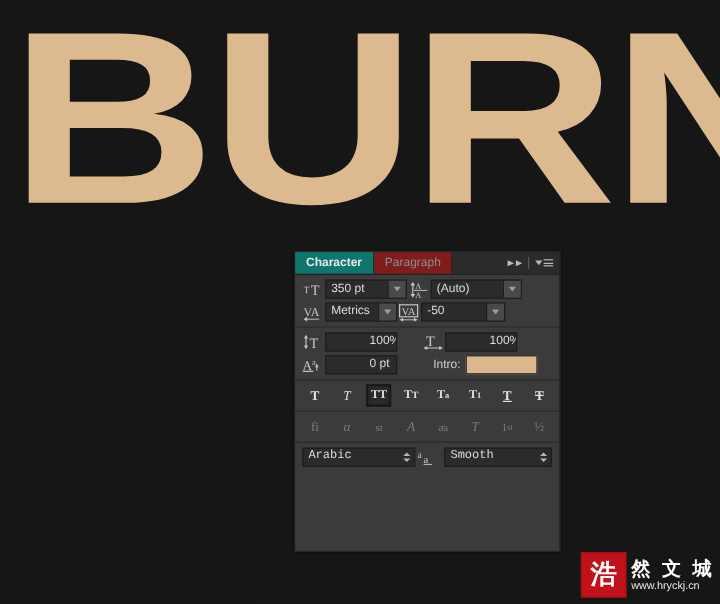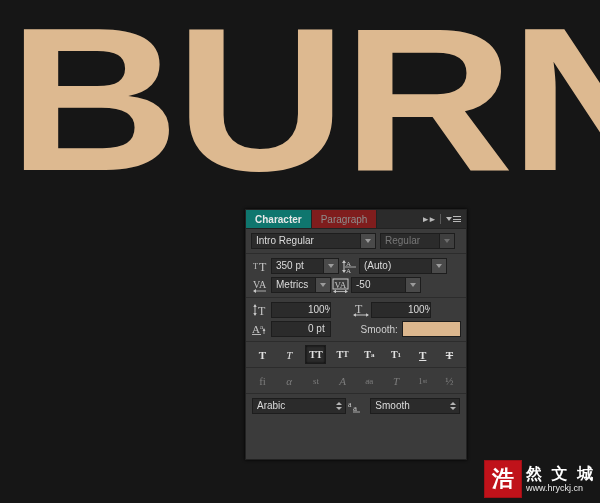--- a/index.html
+++ b/index.html
@@ -148,21 +148,21 @@
     font-family:"Liberation Serif", serif;
     font-size:11px;
   }
 
   
   .fontfamily{width:125px;}
   .fontstyle{width:75px;margin-left:4px;}
 
   
   .w-size{width:68px;}
-  .w-lead{width:88px;}
+  .w-lead{width:76px;}
   .w-kern{width:60px;}
   .w-track{width:70px;}
 
   
   .w-scale{width:60px;padding-left:32px;}
   .lbl-color{
     font-size:10px;color:#cfcfcf;margin-left:6px;margin-right:4px;
   }
   .swatch{
     width:60px;height:16px;
@@ -202,21 +202,21 @@
   
   .bottomrow{
     display:flex;align-items:center;
     padding:4px 6px;
   }
   .selwrap{
     display:flex;align-items:center;
     background:#2b2b2b;border:1px solid #1d1d1d;
     height:16px;box-sizing:border-box;
   }
-  .selwrap .val{flex:1;padding:16px 4px;font-size:10px;color:#dcdcdc;line-height:14px;}
+  .selwrap .val{flex:1;padding:16px 4px;font-size:10px;color:#dcdcdc;line-height:14px;font-family:Liberation Mono, monospace;}
   .spin{
     width:12px;flex:0 0 12px;height:14px;
     display:flex;flex-direction:column;align-items:center;justify-content:center;
     gap:2px;
   }
   .spin .up{width:0;height:0;border-left:3px solid transparent;border-right:3px solid transparent;border-bottom:3px solid #b5b5b5;}
   .spin .dn{width:0;height:0;border-left:3px solid transparent;border-right:3px solid transparent;border-top:3px solid #b5b5b5;}
   .w-lang{width:100px;}
   .w-aa{width:95px;margin-left:4px;}
   .aa-icon{
@@ -285,32 +285,20 @@
         <span class="caret"></span>
         <span class="lines">
             <i></i>
             <i></i>
             <i></i>
           </span>
       </span>
     </div>
   </div>
 
-  <div class="section">
-    <div class="row">
-      <div class="field fontfamily">
-        <span class="val">Intro  Regular</span>
-        <span class="arrow"></span>
-      </div>
-      <div class="field fontstyle dim">
-        <span class="val">Regular</span>
-        <span class="arrow"></span>
-      </div>
-    </div>
-  </div>
 
   <div class="section">
     <div class="row">
       <span class="ficon">
         <svg width="17" height="13" viewBox="0 0 17 13">
           <text x="0" y="9" font-family="Liberation Serif, serif" font-size="8" fill="#c6c6c6">T</text>
           <text x="6" y="11" font-family="Liberation Serif, serif" font-size="12" fill="#c6c6c6">T</text>
         </svg>
       </span>
       <div class="field w-size">
@@ -394,21 +382,21 @@
           <text x="0" y="11" font-family="Liberation Serif, serif" font-size="11" fill="#c6c6c6">A</text>
           <text x="8" y="7" font-family="Liberation Serif, serif" font-size="7" fill="#c6c6c6">a</text>
           <path d="M0 12.5 L9 12.5" stroke="#c6c6c6" stroke-width="0.9"></path>
           <path d="M12 12 L12 7" stroke="#c6c6c6" stroke-width="0.8"></path>
           <path d="M12 6 L10.6 9 L13.4 9 Z" fill="#c6c6c6"></path>
         </svg>
       </span>
       <div class="field noarrow w-scale">
         <span class="val">0 pt</span>
       </div>
-      <span class="lbl-color" style="margin-left:30px">Smooth:</span>
+      <span class="lbl-color" style="margin-left:30px">Intro:</span>
       <div class="swatch" style="background: rgb(220, 183, 142);"></div>
     </div>
   </div>
 
   <div class="section" style="padding:0">
     <div class="stylerow">
       <span class="sbtn">
           <b style="font-family:'Liberation Serif',serif">T</b>
         </span>
       <span class="sbtn">

